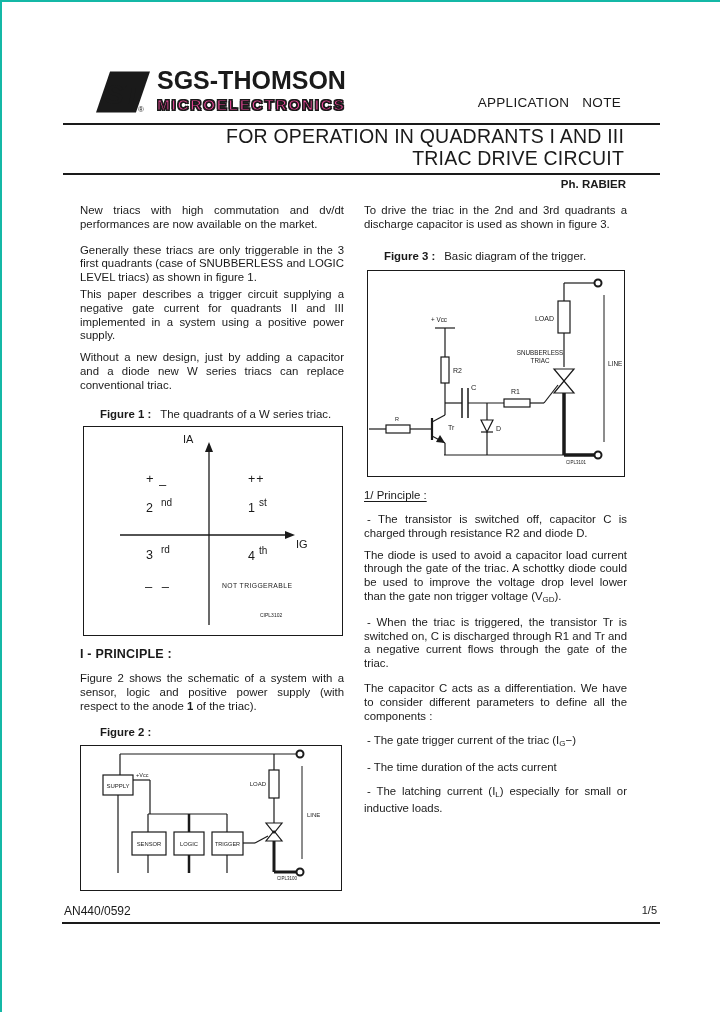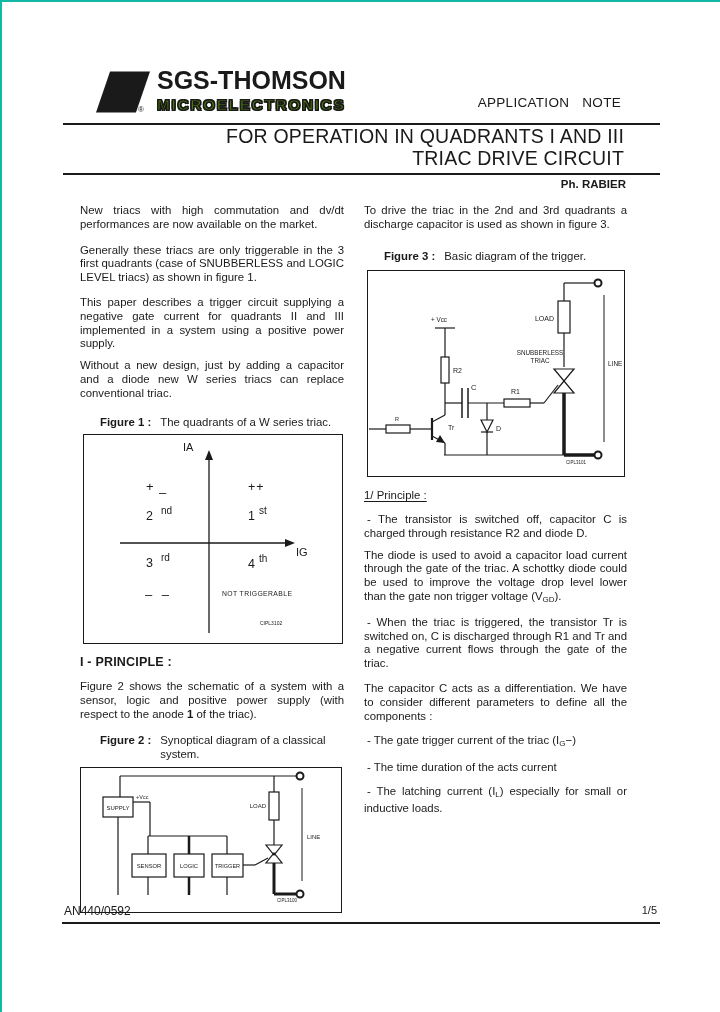--- a/index.html
+++ b/index.html
@@ -8,21 +8,21 @@
     font-family:"Liberation Sans", sans-serif; color:#1a1a1a;
     border:2px solid #14b8a6; overflow:hidden;
   }
   
   .logo-svg{position:absolute; left:94px; top:68px;}
   .reg-mark{position:absolute; left:136px; top:103px; font-size:8px;}
   .brand{position:absolute; left:155px; top:66px; line-height:1;}
   .brand-main{font-size:25px; font-weight:bold; letter-spacing:0px; white-space:nowrap;}
   .brand-sub{
     margin-top:4px; font-size:15.5px; font-weight:bold; letter-spacing:1.6px; white-space:nowrap;
-    color:#4d7c0f; -webkit-text-stroke:1.1px #1a1a1a;
+    color:#ec4899; -webkit-text-stroke:1.1px #1a1a1a;
     text-shadow:-1px -1px 0 #1a1a1a, 1px -1px 0 #1a1a1a, -1px 1px 0 #1a1a1a, 1px 1px 0 #1a1a1a;
   }
   .app-note{position:absolute; right:99px; top:93px; font-size:13.5px; font-weight:normal; word-spacing:9px; letter-spacing:.3px;}
   .rule{position:absolute; left:61px; width:597px; background:#1a1a1a;}
   .title-block{position:absolute; right:96px; top:124px; text-align:right; font-size:19.5px; line-height:21.5px; letter-spacing:.2px;}
   .author{position:absolute; right:94px; top:176px; font-size:11.5px; font-weight:bold;text-align:right;}
   
   .col{position:absolute; top:202px; font-size:11.4px; line-height:13.8px;}
   .col-left{left:78px; width:264px;}
   .col-right{left:362px; width:263px;}
@@ -59,21 +59,21 @@
   <div class="rule" style="top:121px; height:2px;"></div>
   <div class="title-block">
     <div>FOR OPERATION IN QUADRANTS I AND III</div>
     <div>TRIAC DRIVE CIRCUIT</div>
   </div>
   <div class="rule" style="top:171px; height:1.5px;"></div>
   <div class="author">Ph. RABIER</div>
 
   <div class="col col-left">
     <p class="p">New triacs with high commutation and dv/dt performances are now available on the market.</p>
-    <p class="p" style="margin-bottom:11px">Generally these triacs are only triggerable in the 3 first quadrants (case of SNUBBERLESS and LOGIC LEVEL triacs) as shown in figure 1.</p>
+    <p class="p" style="margin-bottom:3px">Generally these triacs are only triggerable in the 3 first quadrants (case of SNUBBERLESS and LOGIC LEVEL triacs) as shown in figure 1.</p>
     <p class="p" style="margin-bottom:8px">This paper describes a trigger circuit supplying a negative gate current for quadrants II and III implemented in a system using a positive power supply.</p>
     <p class="p" style="margin-bottom:15px">Without a new design, just by adding a capacitor and a diode new W series triacs can replace conventional triac.</p>
 
     <div class="caption">
       <span class="cap-label">Figure 1 :</span>
       <span>The quadrants of a W series triac.</span>
     </div>
 
     <div class="figbox fig1-box">
       <svg width="256" height="204" viewBox="0 0 256 204">
@@ -101,24 +101,20 @@
         <text x="176" y="190" font-size="5" fill="#aaaaaa">CIPL3102</text>
       </svg>
     </div>
 
     <div class="heading">I - PRINCIPLE :</div>
 
     <p class="p" style="margin-bottom:13px"><span>Figure 2 shows the schematic of a system with a sensor, logic and positive power supply (with respect to the anode </span><b>1</b><span> of the triac).</span></p>
 
     <div class="caption">
       <span class="cap-label">Figure 2 :</span>
-      <span>
-        <span style="display:block">Synoptical diagram of a classical</span>
-        <span style="display:block">system.</span>
-      </span>
     </div>
 
     <div class="figbox fig2-box">
       <svg width="258" height="140" viewBox="0 0 258 140">
         <g stroke="#1a1a1a" stroke-width="1.2" fill="none">
           <line x1="39" y1="8" x2="215" y2="8"></line>
           <line x1="39" y1="8" x2="39" y2="29"></line>
           <rect x="22" y="29" width="30" height="20"></rect>
           <line x1="52" y1="34" x2="69" y2="34"></line>
           <line x1="69" y1="34" x2="69" y2="68"></line>

